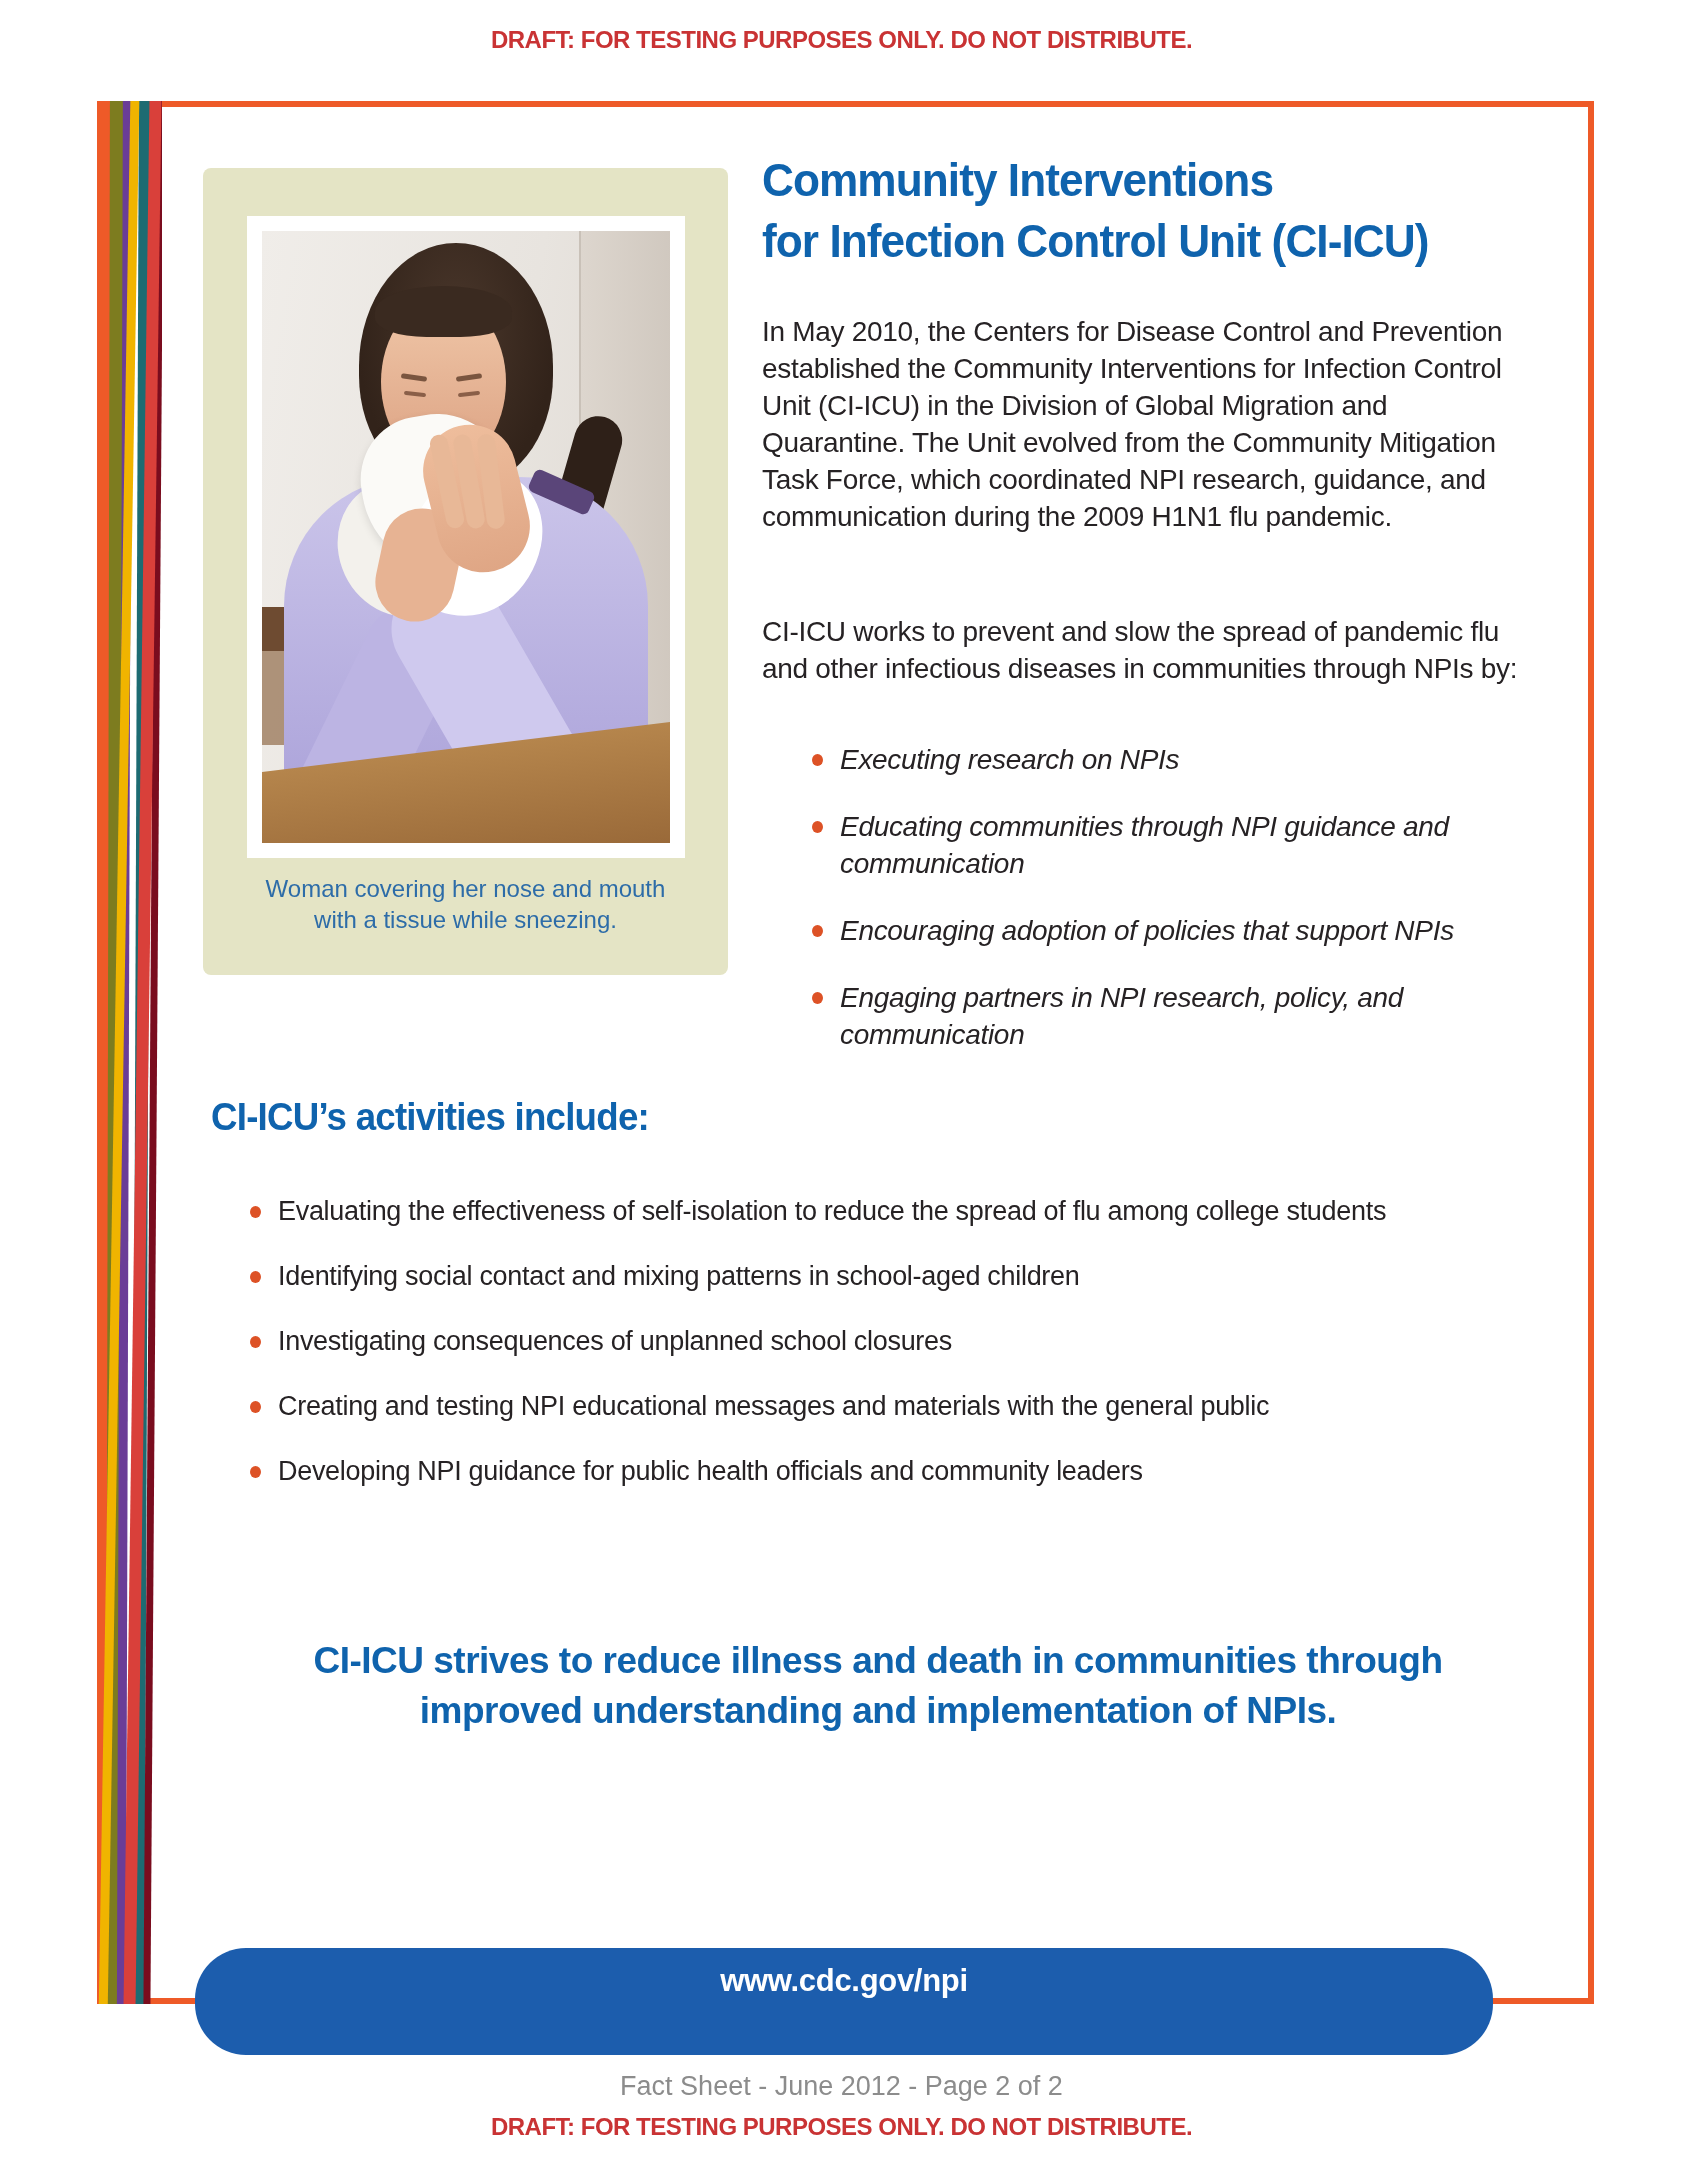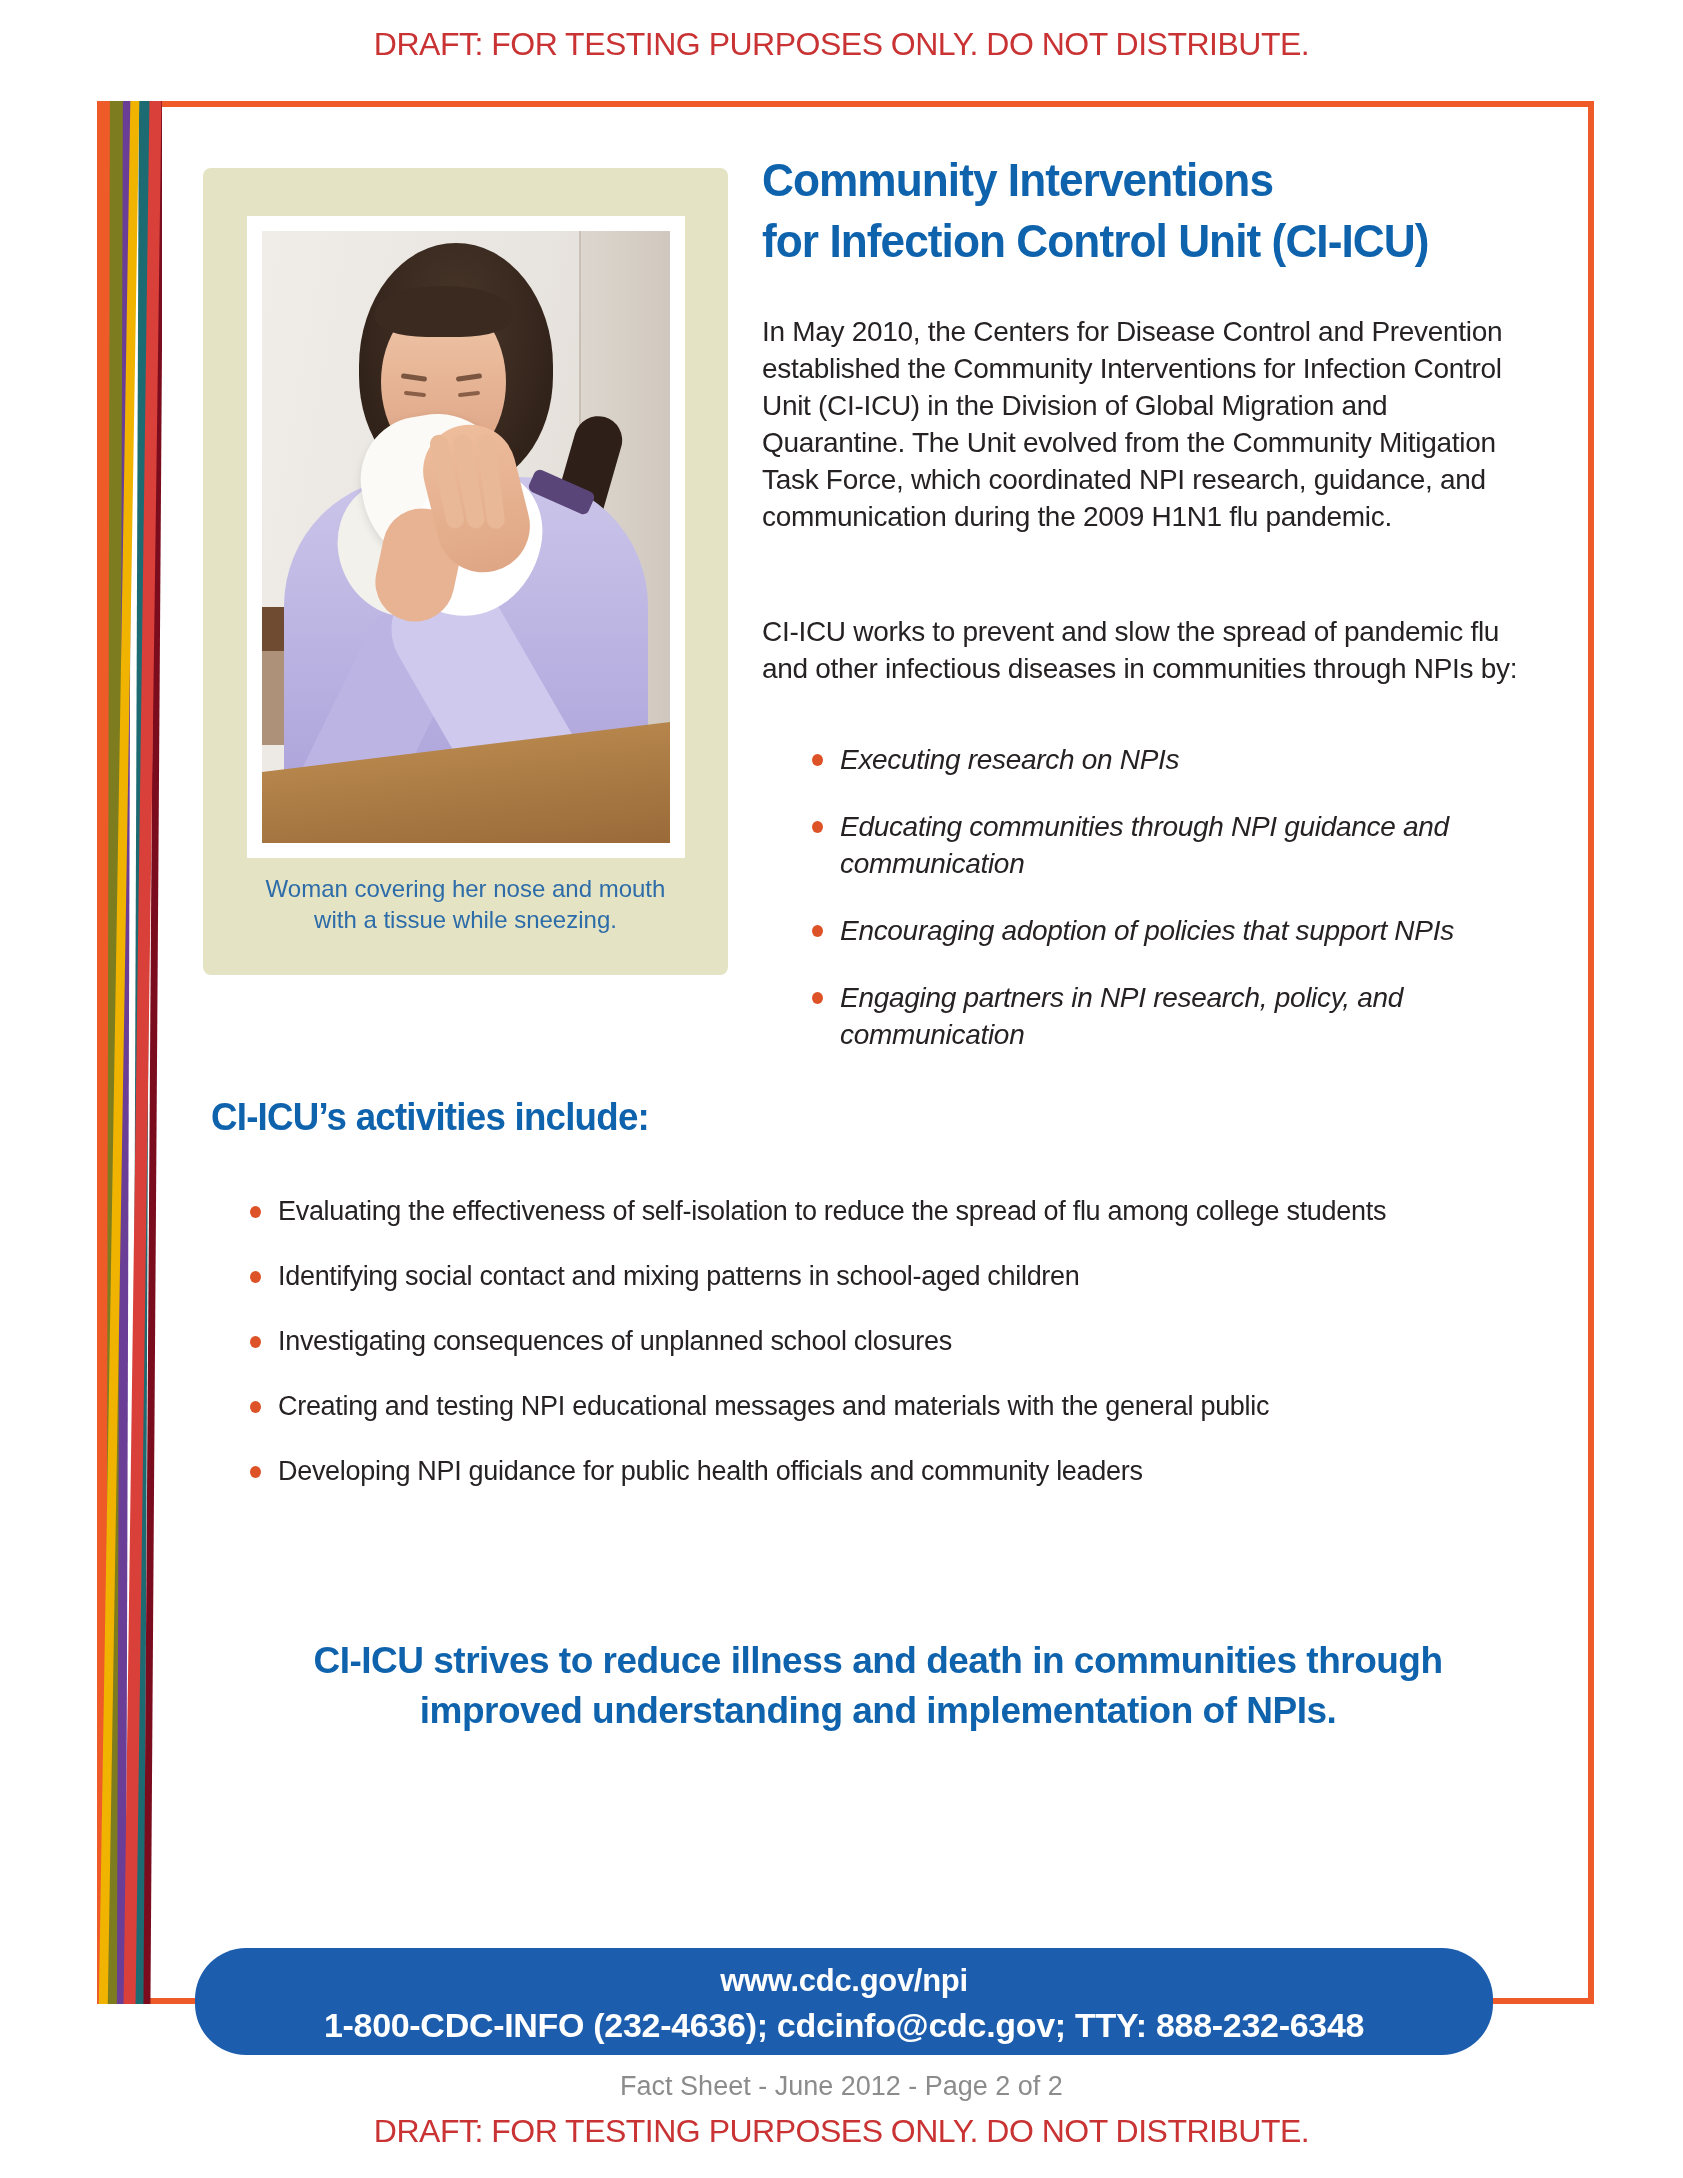--- a/index.html
+++ b/index.html
@@ -8,21 +8,21 @@
     background:#ffffff;
     font-family:"Liberation Sans", sans-serif;
     color:var(--body_text,#262224);
   }
   .abs{position:absolute;}
   .center-line{position:absolute;left:0;width:1683px;text-align:center;}
 
   
   .draft{
     color:var(--draft_red,#C93334);
-    font-weight:normal;font-size:32px;letter-spacing:-0.5px;
+    font-weight:bold;font-size:24px;letter-spacing:-0.5px;
   }
   .draft-top{top:26px;}
   .draft-bottom{top:2113px;}
 
   
   .page-frame{
     left:97px;top:101px;width:1497px;height:1903px;
     border:6px solid var(--accent_orange,#EE5A28);
     box-sizing:border-box;
   }
@@ -194,19 +194,18 @@
   <li>Identifying social contact and mixing patterns in school-aged children</li>
   <li>Investigating consequences of unplanned school closures</li>
   <li>Creating and testing NPI educational messages and materials with the general public</li>
   <li>Developing NPI guidance for public health officials and community leaders</li>
 </ul>
 
 <div class="abs mission"><span>CI-ICU strives to reduce illness and death in communities through improved understanding and implementation of NPIs.</span></div>
 
 <div class="abs footer-bar">
   <div class="footer-url">www.cdc.gov/npi</div>
-  <div class="footer-contact">1-800-CDC-INFO (232-4636); cdcinfo@cdc.gov; TTY: 888-232-6348</div>
 </div>
 
 <div class="center-line fact-note">Fact Sheet - June 2012 - Page 2 of 2</div>
 
 <div class="center-line draft draft-bottom">DRAFT: FOR TESTING PURPOSES ONLY. DO NOT DISTRIBUTE.</div>
 
 
 </body></html>

